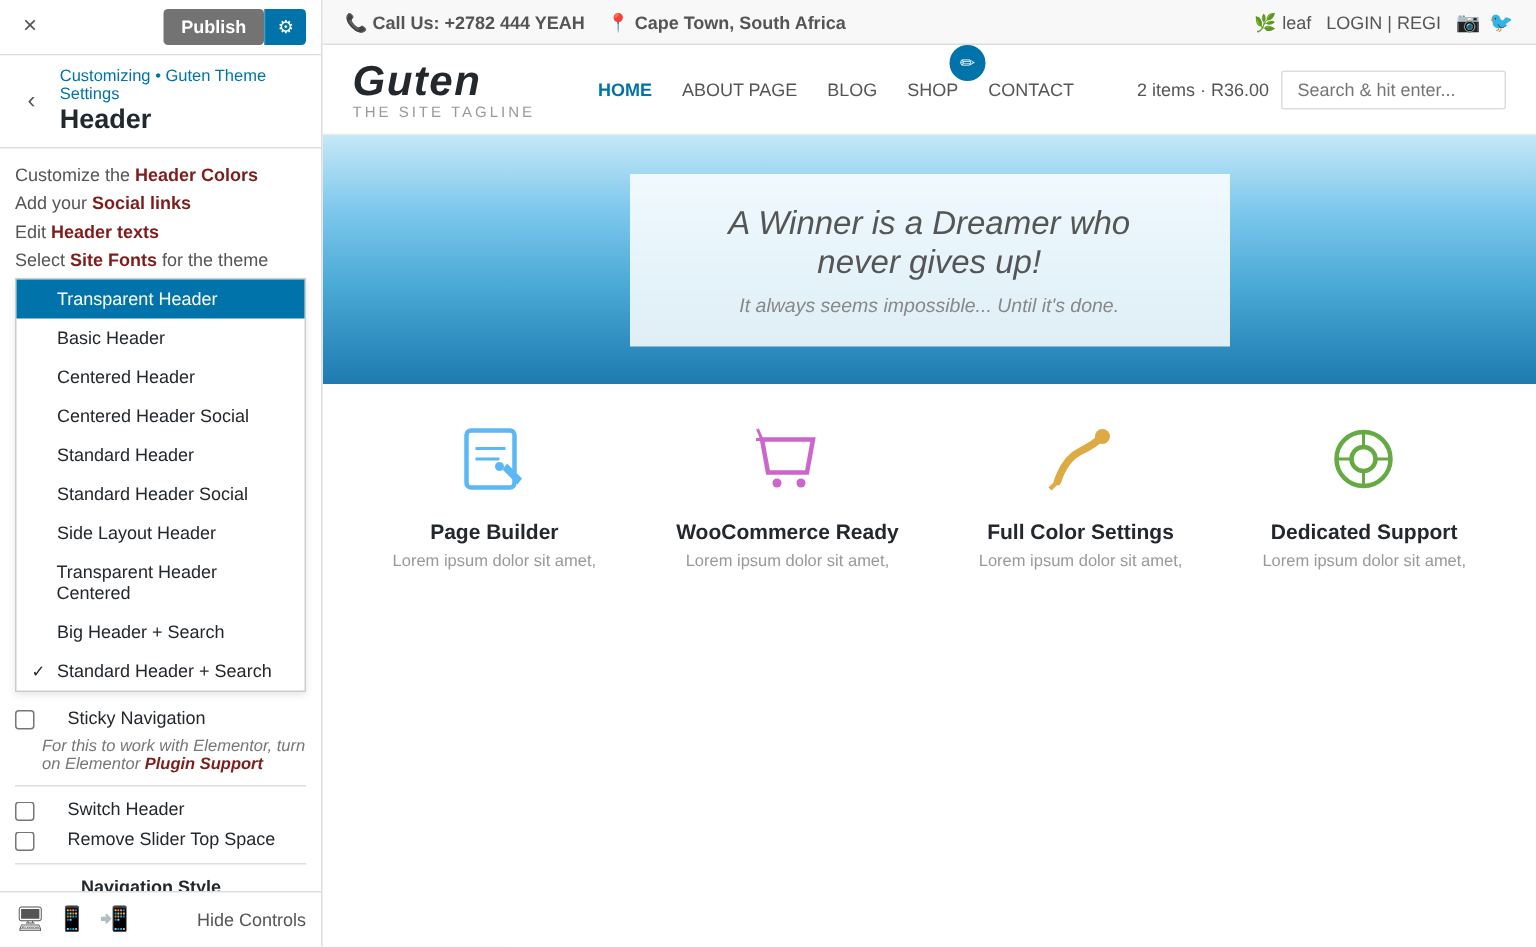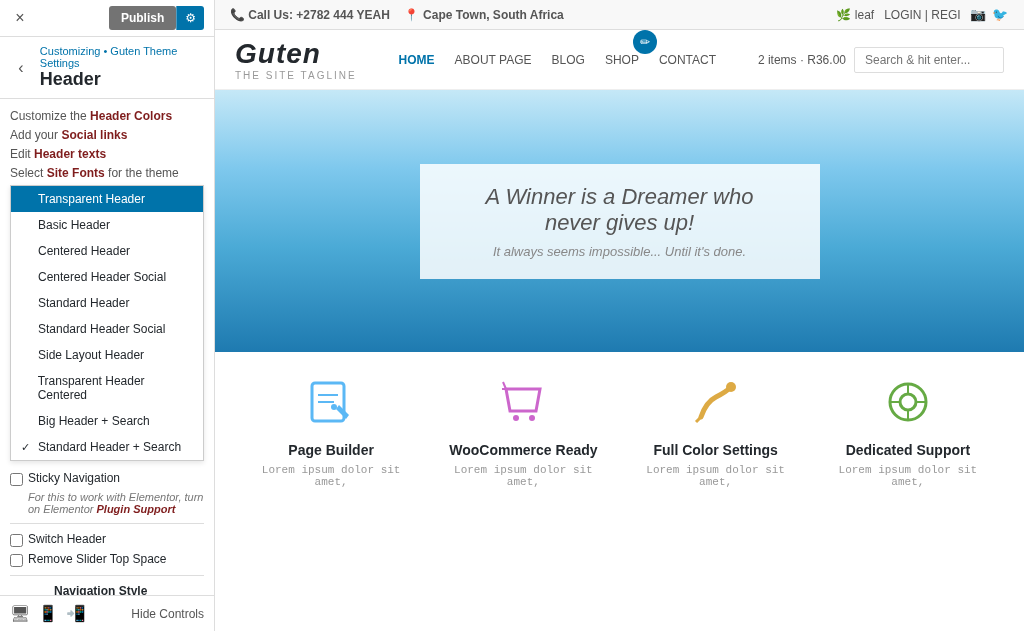--- a/index.html
+++ b/index.html
@@ -91,21 +91,21 @@
       font-size: 12px;
       cursor: pointer;
       color: #23282d;
       display: flex;
       align-items: center;
       gap: 5px;
     }
     .dropdown-item.selected { background: #0073aa; color: #fff; }
     .dropdown-item.checked { color: #23282d; }
     .dropdown-item .check-mark { width: 12px; font-size: 11px; }
-    .checkbox-row { display: flex; align-items: flex-start; gap: 5px; margin-bottom: 5px; }
+    .checkbox-row { display: flex; align-items: flex-start; gap: 22px; margin-bottom: 5px; }
     .checkbox-row input[type=checkbox] { margin-top: 2px; }
     .checkbox-label { font-size: 12px; color: #23282d; }
     .small-note { font-size: 11px; color: #777; font-style: italic; margin-left: 18px; }
     .small-note a { font-size: 11px; }
     .divider { height: 1px; background: #ddd; margin: 8px 0; }
 
     .nav-style-label { font-size: 12px; font-weight: bold; color: #23282d; margin-bottom: 11px; padding-left: 44px; }
 
     
     .bottom-controls {
@@ -178,21 +178,21 @@
       font-size: 12px;
       cursor: pointer;
       position: absolute;
       margin-left: -12px;
       margin-top: -12px;
     }
 
     
     .hero-section {
       background: linear-gradient(135deg, #a8d5f5 0%, #5bb3e8 40%, #2a90d4 70%, #1a6fa8 100%);
-      height: 262px;
+      height: 166px;
       display: flex;
       align-items: center;
       justify-content: center;
       position: relative;
       overflow: hidden;
     }
     .hero-overlay {
       background: rgba(255,255,255,0.85);
       padding: 20px 40px;
       text-align: center;
@@ -210,21 +210,21 @@
       align-items: flex-start;
     }
     .feature-item { text-align: center; max-width: 150px; }
     .feature-icon {
       width: 60px; height: 60px;
       margin: 0 auto 10px;
       display: flex; align-items: center; justify-content: center;
       font-size: 32px;
     }
     .feature-title { font-size: 14px; font-weight: bold; color: #23282d; margin-bottom: 6px; }
-    .feature-desc { font-size: 11px; color: #999; font-family: Liberation Mono, monospace; }
+    .feature-desc { font-size: 11px; color: #999; }
 
     
     .hero-bg-img {
       position: absolute;
       bottom: 0; left: 0; right: 0;
       height: 100%;
       background: linear-gradient(to bottom, #c5e8f7 0%, #7ec8ed 30%, #4baad6 60%, #1e7ab0 100%);
       z-index: 0;
     }
     .hero-content { position: relative; z-index: 1; }

